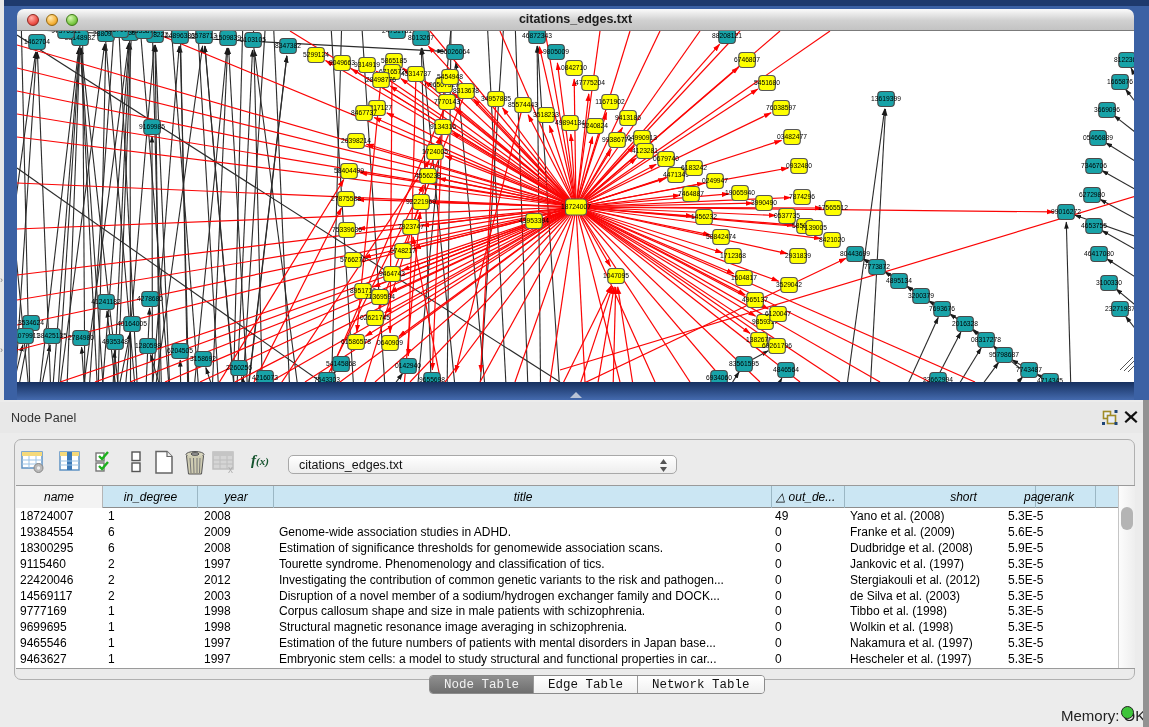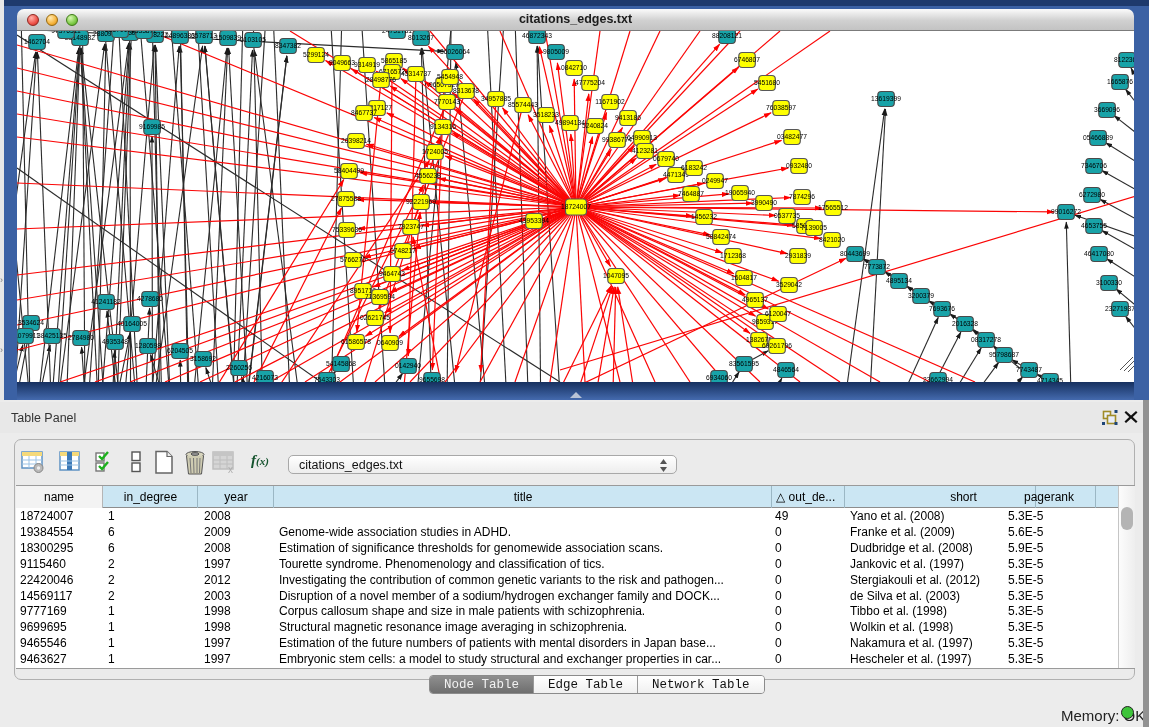--- a/index.html
+++ b/index.html
@@ -18,21 +18,21 @@
 #panel { position:absolute; left:0; top:400px; width:1149px; height:327px; background:#ececec; }
 #phead { position:absolute; left:0; top:2px; width:1143px; height:31px; background:#e8e8e8; }
 #phead span { position:absolute; left:11px; top:9px; font-size:12.5px; color:#333; }
 #inner { position:absolute; left:14px; top:39px; width:1121px; height:241px;
   background:#ebebeb; border:1px solid #b0b0b0; border-radius:7px; }
 #combo { position:absolute; left:273px; top:15px; width:389px; height:19px; background:linear-gradient(#ffffff,#ededed);
   border:1px solid #a8a8a8; border-radius:5px; font-size:12.5px; color:#111; padding:2px 0 0 10px; }
 #tbl { position:absolute; left:1px; top:45px; width:1119px; height:184px; background:#fff;
   border-top:1px solid #9a9a9a; border-bottom:1px solid #9a9a9a; overflow:hidden; }
 #thead { position:absolute; left:0; top:0; width:1102px; height:22px; background:#cbe6f3;
-  border-bottom:1px solid #8d8d8d; font-size:12px; color:#000; }
+  border-bottom:1px solid #8d8d8d; font-size:12px; color:#000;font-style:italic; }
 #thead div { position:absolute; top:0; height:22px; line-height:22px; text-align:center;
   border-right:1px solid #9bb7c4; }
 .tr { position:absolute; left:0; width:1102px; height:15.9px; font-size:12px; color:#000; }
 .tr div { position:absolute; top:0; height:15.9px; line-height:15.5px; white-space:nowrap; overflow:hidden; }
 .c0 { left:4px; width:82px; } .c1 { left:92px; width:90px; } .c2 { left:188px; width:80px; }
 .c3 { left:263px; width:492px; } .c4 { left:759px; width:68px; }
 .c5 { left:834px; width:151px; text-align:left; } .c6 { left:992px; width:88px; }
 #vscroll { position:absolute; left:1102px; top:0; width:17px; height:183px;
   background:linear-gradient(90deg,#fcfcfc,#eeeeee); border-left:1px solid #c5c5c5; }
 #vthumb { position:absolute; left:2px; top:21px; width:12px; height:23px; background:#b4b4b4; border-radius:6px; }
@@ -603,21 +603,21 @@
 <text x="576" y="209" font-size="6.7" fill="#000" text-anchor="middle" font-family="Liberation Sans, sans-serif">18724007</text>
 <g stroke="#555" stroke-width="1">
           <line x1="1120" y1="370" x2="1133" y2="357"></line>
           <line x1="1124" y1="371" x2="1134" y2="361"></line>
           <line x1="1128" y1="372" x2="1134" y2="366"></line>
         </g>
 </svg></div>
 </div>
 <div id="panel">
   <div id="phead">
-      <span>Table Panel</span>
+      <span>Node Panel</span>
     </div>
   <svg class="icn" style="left:1102px" width="16" height="15" viewBox="0 0 16 15">
     <rect x="1.5" y="1.5" width="7" height="7" fill="#eef3fb" stroke="#a08c28" stroke-width="1.6"></rect>
     <rect x="5.5" y="5.5" width="8" height="8" fill="#e8eefb" stroke="#a08c28" stroke-width="1.6"></rect>
     <rect x="12.5" y="0" width="3" height="3" fill="#1d4577"></rect>
       <rect x="0" y="12" width="3" height="3" fill="#1d4577"></rect>
     <rect x="12.5" y="12" width="3" height="3" fill="#1d4577"></rect>
   </svg>
   <svg class="icn" style="left:1124px" width="14" height="14" viewBox="0 0 14 14">
     <path d="M2,1 L7,5.5 L12,1 L13.5,2.5 L8.8,7 L13.5,11.5 L12,13 L7,8.5 L2,13 L0.5,11.5 L5.2,7 L0.5,2.5 z" fill="#111"></path>
@@ -769,21 +769,21 @@
             <div class="c2">1997</div>
             <div class="c3">Estimation of the future numbers of patients with mental disorders in Japan base...</div>
             <div class="c4">0</div>
             <div class="c5">Nakamura et al. (1997)</div>
             <div class="c6">5.3E-5</div>
           </div>
 <div class="tr" style="top:143.1px">
             <div class="c0">9463627</div>
             <div class="c1">1</div>
             <div class="c2">1997</div>
-            <div class="c3">Embryonic stem cells: a model to study structural and exchanger properties in car...</div>
+            <div class="c3">Embryonic stem cells: a model to study structural and functional properties in car...</div>
             <div class="c4">0</div>
             <div class="c5">Hescheler et al. (1997)</div>
             <div class="c6">5.3E-5</div>
           </div>
       </div>
       <div id="vscroll">
           <div id="vthumb"></div>
         </div>
     </div>
   </div>

